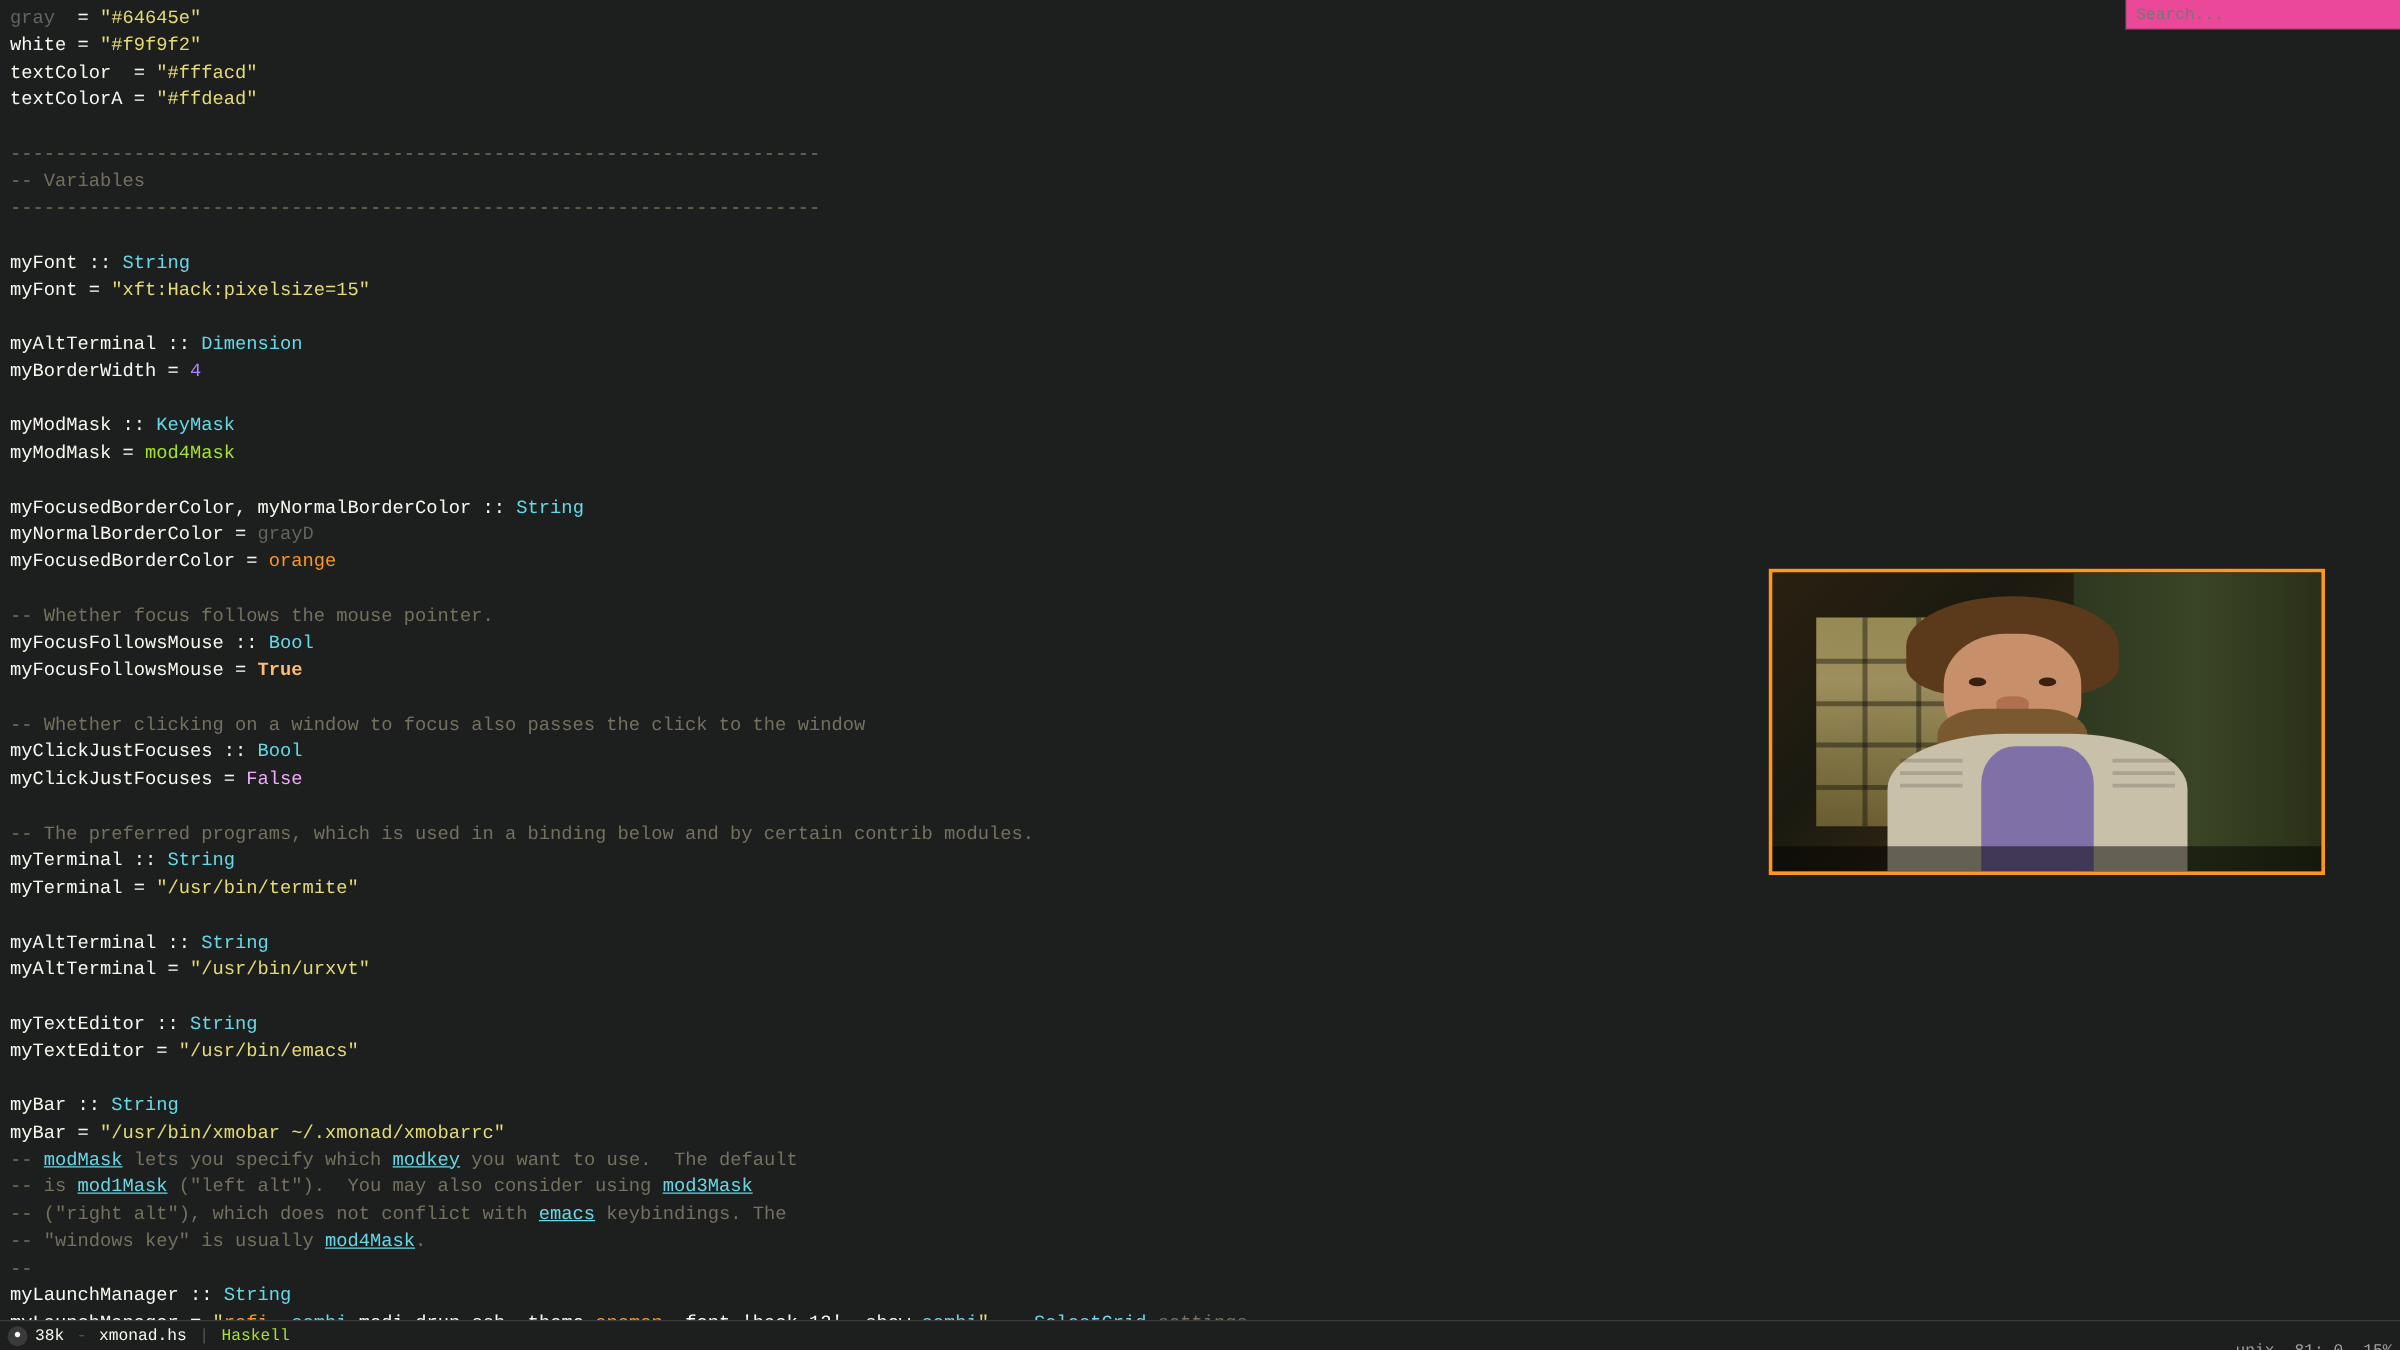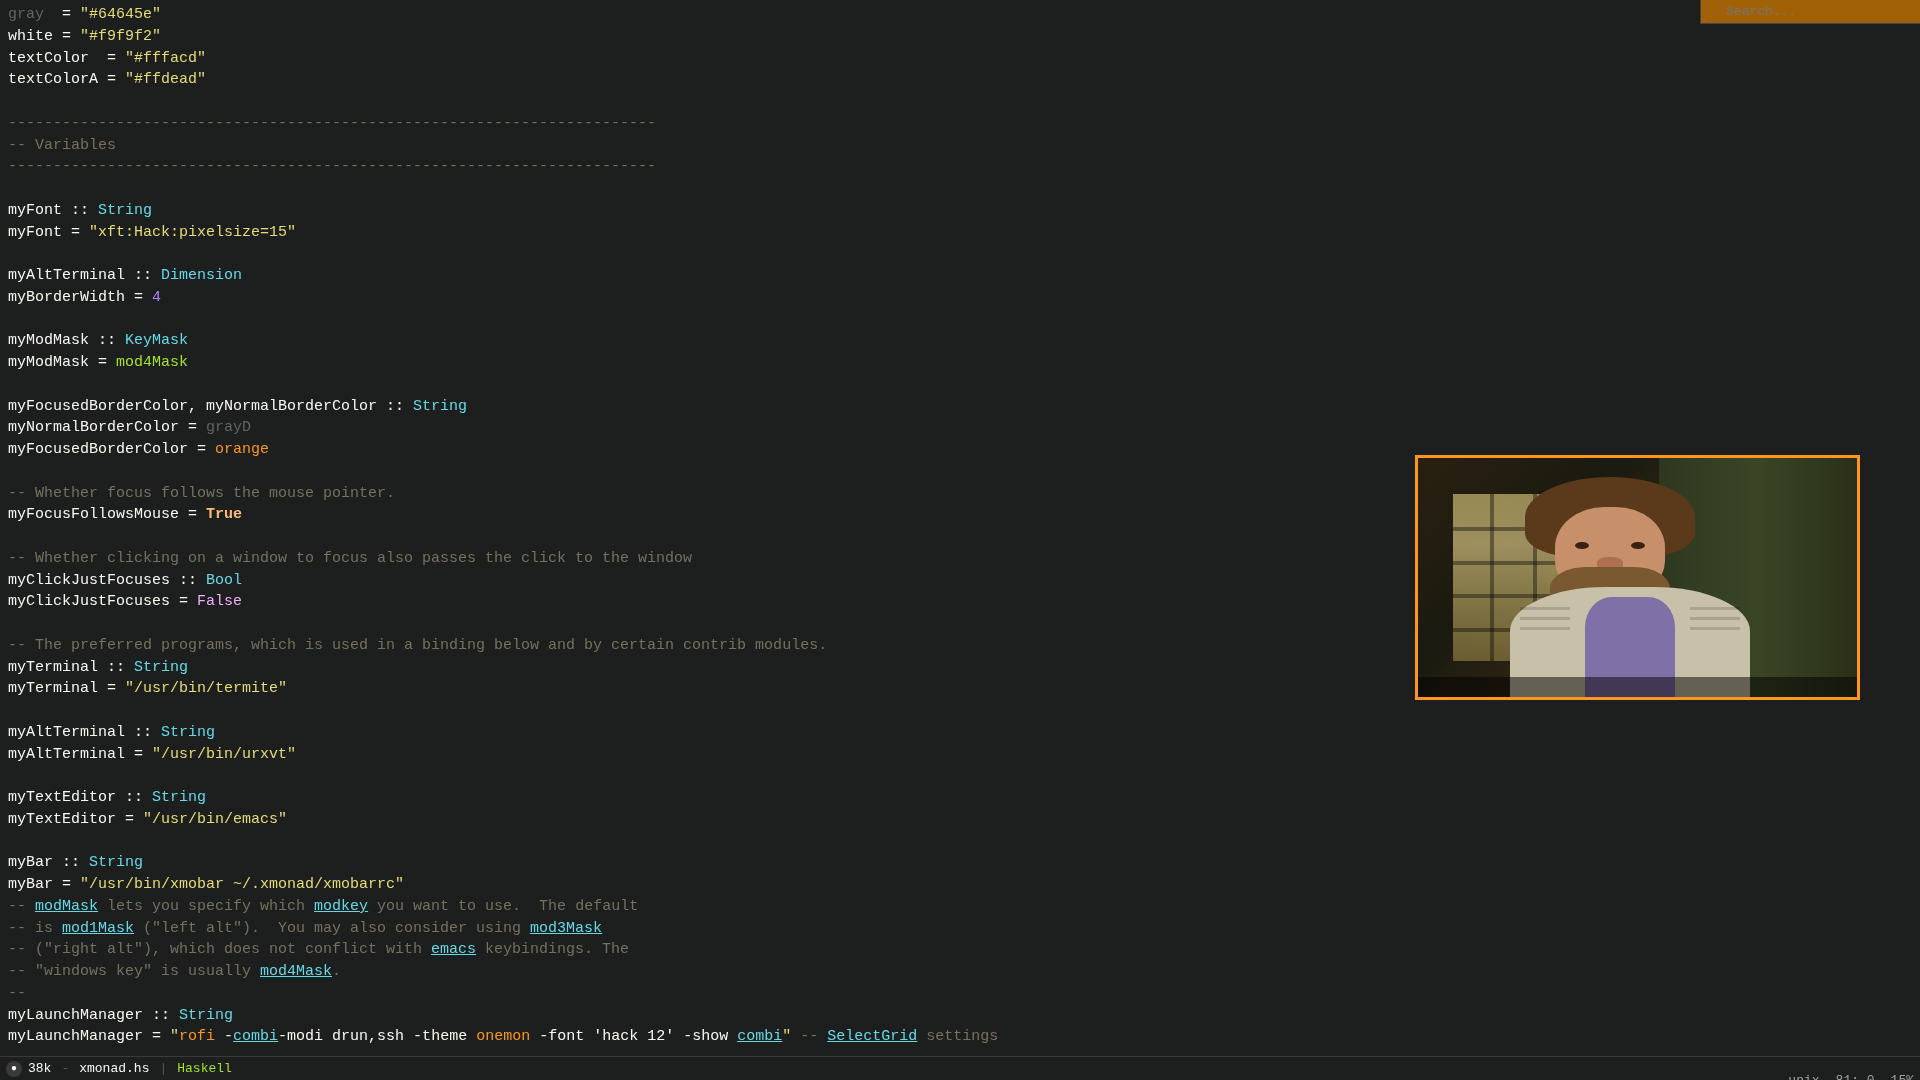--- a/index.html
+++ b/index.html
@@ -158,26 +158,26 @@
       gap: 16px;
       color: #a0a09a;
       margin-top: 24px;
     }
     #search-bar {
       position: absolute;
       top: 0;
       right: 0;
       width: 220px;
       height: 24px;
-      background: #a16207;
+      background: #ec4899;
       border-bottom: 1px solid #444;
       border-left: 1px solid #444;
       display: flex;
       align-items: center;
-      padding: 0 25px;
+      padding: 0 8px;
     }
     #search-bar input {
       background: transparent;
       border: none;
       outline: none;
       color: #f9f9f2;
       font-family: 'Courier New', Courier, monospace;
       font-size: 13px;
       width: 100%;
     }
@@ -203,20 +203,21 @@
   <span class="line"><span class="kw-white">myBorderWidth = </span><span class="kw-purple">4</span></span>
   <span class="line">&nbsp;</span>
   <span class="line"><span class="kw-white">myModMask :: </span><span class="kw-type">KeyMask</span></span>
   <span class="line"><span class="kw-white">myModMask = </span><span class="kw-green">mod4Mask</span></span>
   <span class="line">&nbsp;</span>
   <span class="line"><span class="kw-white">myFocusedBorderColor, </span><span class="kw-white">myNormalBorderColor :: </span><span class="kw-type">String</span></span>
   <span class="line"><span class="kw-white">myNormalBorderColor = </span><span class="kw-gray">grayD</span></span>
   <span class="line"><span class="kw-white">myFocusedBorderColor = </span><span class="kw-orange">orange</span></span>
   <span class="line">&nbsp;</span>
   <span class="line"><span class="kw-comment">-- Whether focus follows the mouse pointer.</span></span>
+  <span class="line"><span class="kw-white">myFocusFollowsMouse :: </span><span class="kw-type">Bool</span></span>
   <span class="line"><span class="kw-white">myFocusFollowsMouse = </span><span class="kw-bool-true">True</span></span>
   <span class="line">&nbsp;</span>
   <span class="line"><span class="kw-comment">-- Whether clicking on a window to focus also passes the click to the window</span></span>
   <span class="line"><span class="kw-white">myClickJustFocuses :: </span><span class="kw-type">Bool</span></span>
   <span class="line"><span class="kw-white">myClickJustFocuses = </span><span class="kw-bool-false">False</span></span>
   <span class="line">&nbsp;</span>
   <span class="line"><span class="kw-comment">-- The preferred programs, which is used in a binding below and by certain contrib modules.</span></span>
   <span class="line"><span class="kw-white">myTerminal :: </span><span class="kw-type">String</span></span>
   <span class="line"><span class="kw-white">myTerminal = </span><span class="kw-string">"/usr/bin/termite"</span></span>
   <span class="line">&nbsp;</span>

